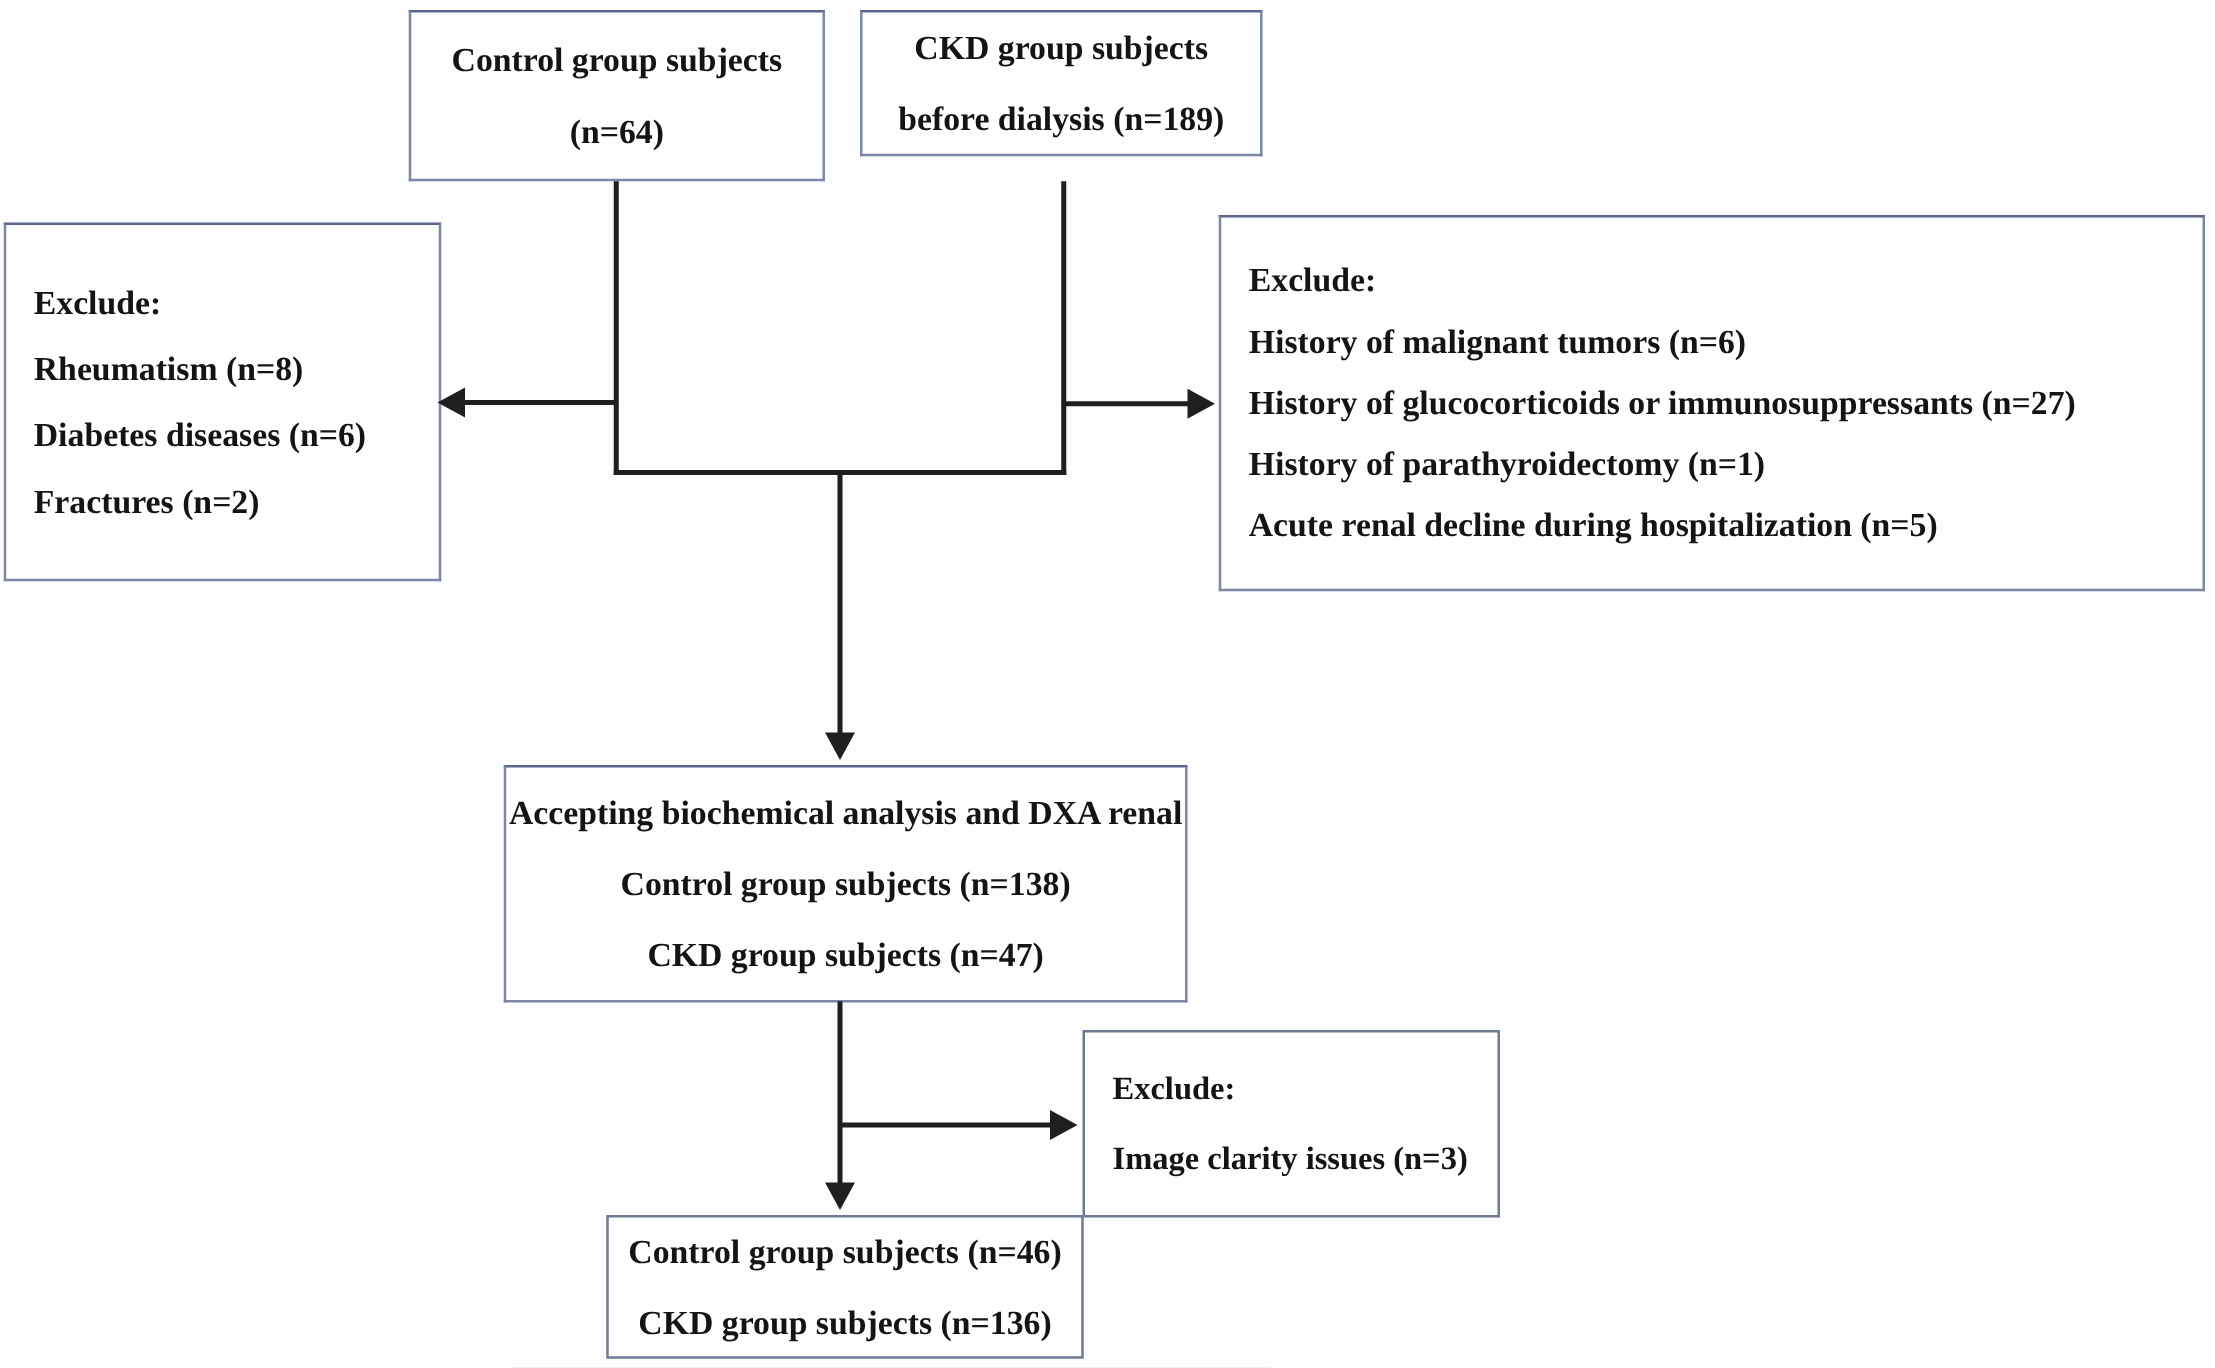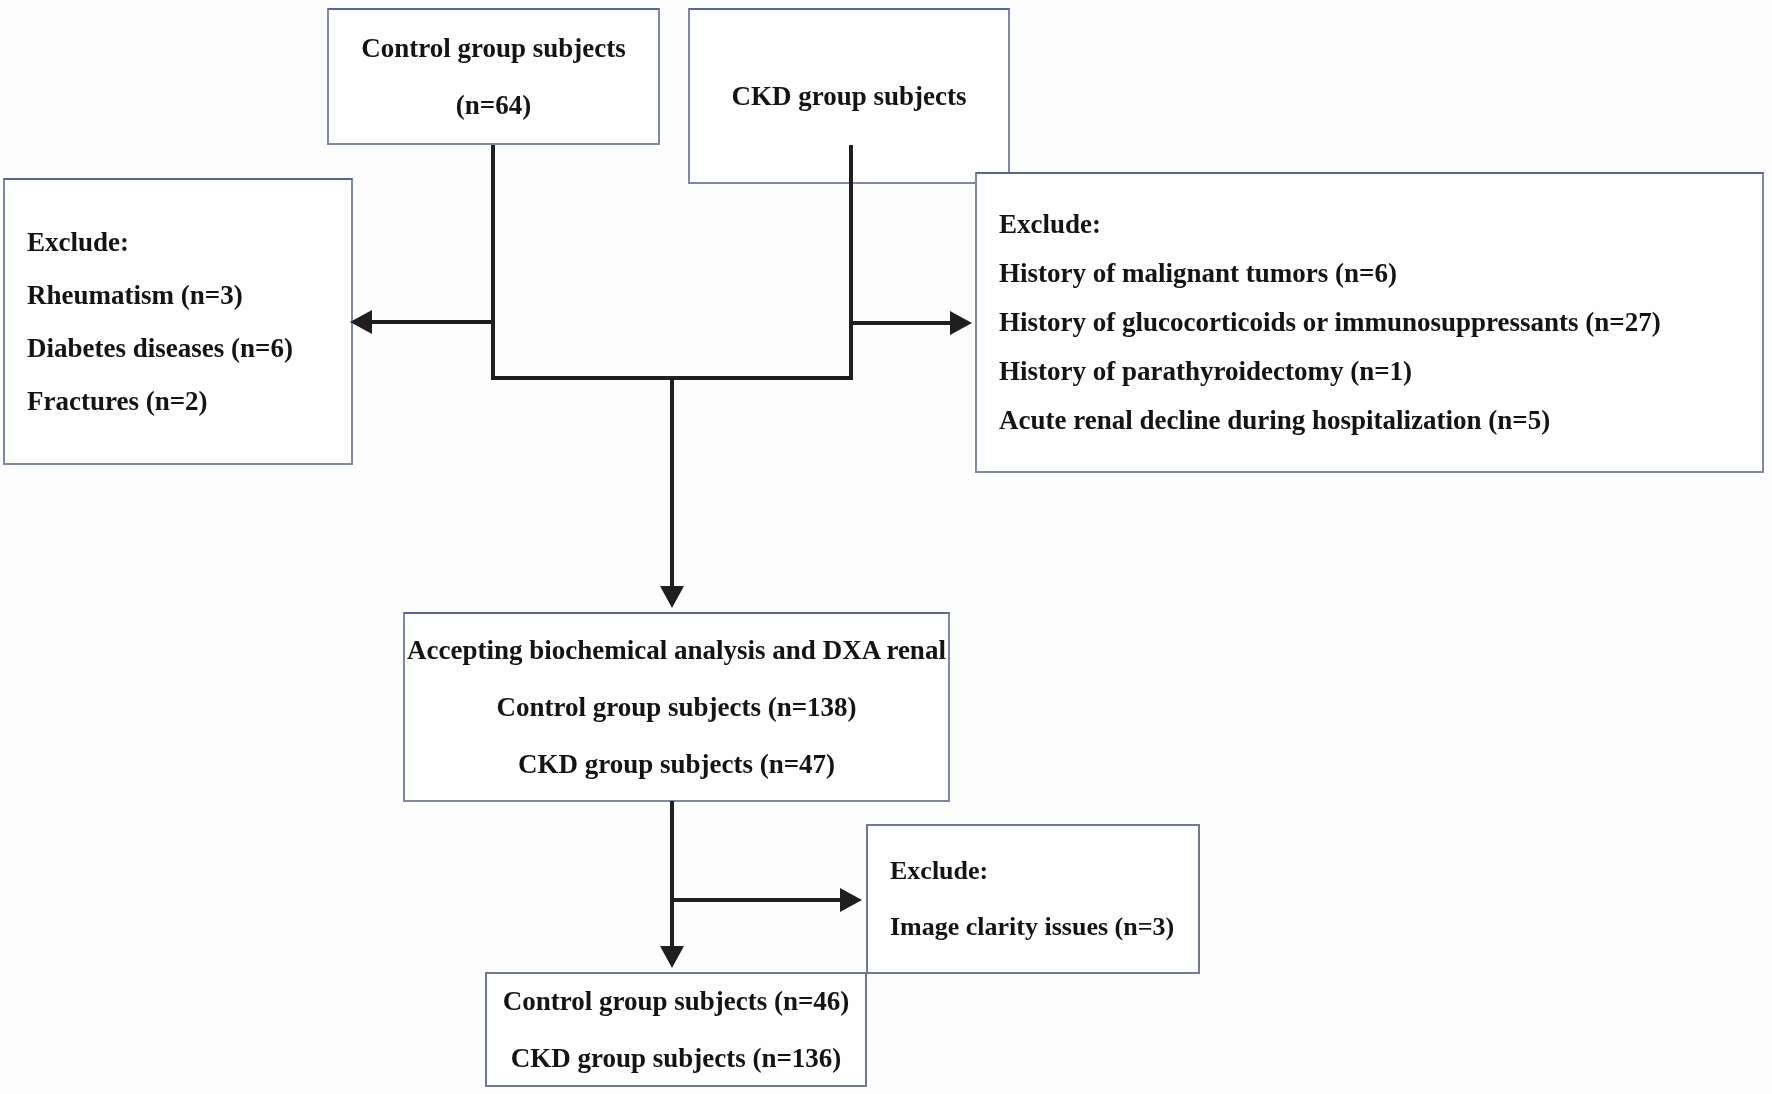--- a/index.html
+++ b/index.html
@@ -38,27 +38,28 @@
 </head>
 <body>
 
 <div id="stage">
 
   <div class="box center fs27 lh57" style="left:327px;top:8px;width:333px;height:137px">
     <div class="bline">Control group subjects</div>
     <div class="bline">(n=64)</div>
   </div>
 
-  <div class="box center fs27 lh57" style="left:688px;top:8px;width:322px;height:176px">
+  <div class="box center fs27 lh57" style="left:688px;top:8px;width:322px;height:117px">
     <div class="bline">CKD group subjects</div>
+    <div class="bline">before dialysis (n=189)</div>
   </div>
 
   <div class="box leftalign fs27 lh53" style="left:3px;top:178px;width:350px;height:287px">
     <div class="bline">Exclude:</div>
-    <div class="bline">Rheumatism (n=3)</div>
+    <div class="bline">Rheumatism (n=8)</div>
     <div class="bline">Diabetes diseases (n=6)</div>
     <div class="bline">Fractures (n=2)</div>
   </div>
 
   <div class="box leftalign fs27 lh49" style="left:975px;top:172px;width:789px;height:301px">
     <div class="bline">Exclude:</div>
     <div class="bline">History of malignant tumors (n=6)</div>
     <div class="bline">History of glucocorticoids or immunosuppressants (n=27)</div>
     <div class="bline">History of parathyroidectomy (n=1)</div>
     <div class="bline">Acute renal decline during hospitalization (n=5)</div>

